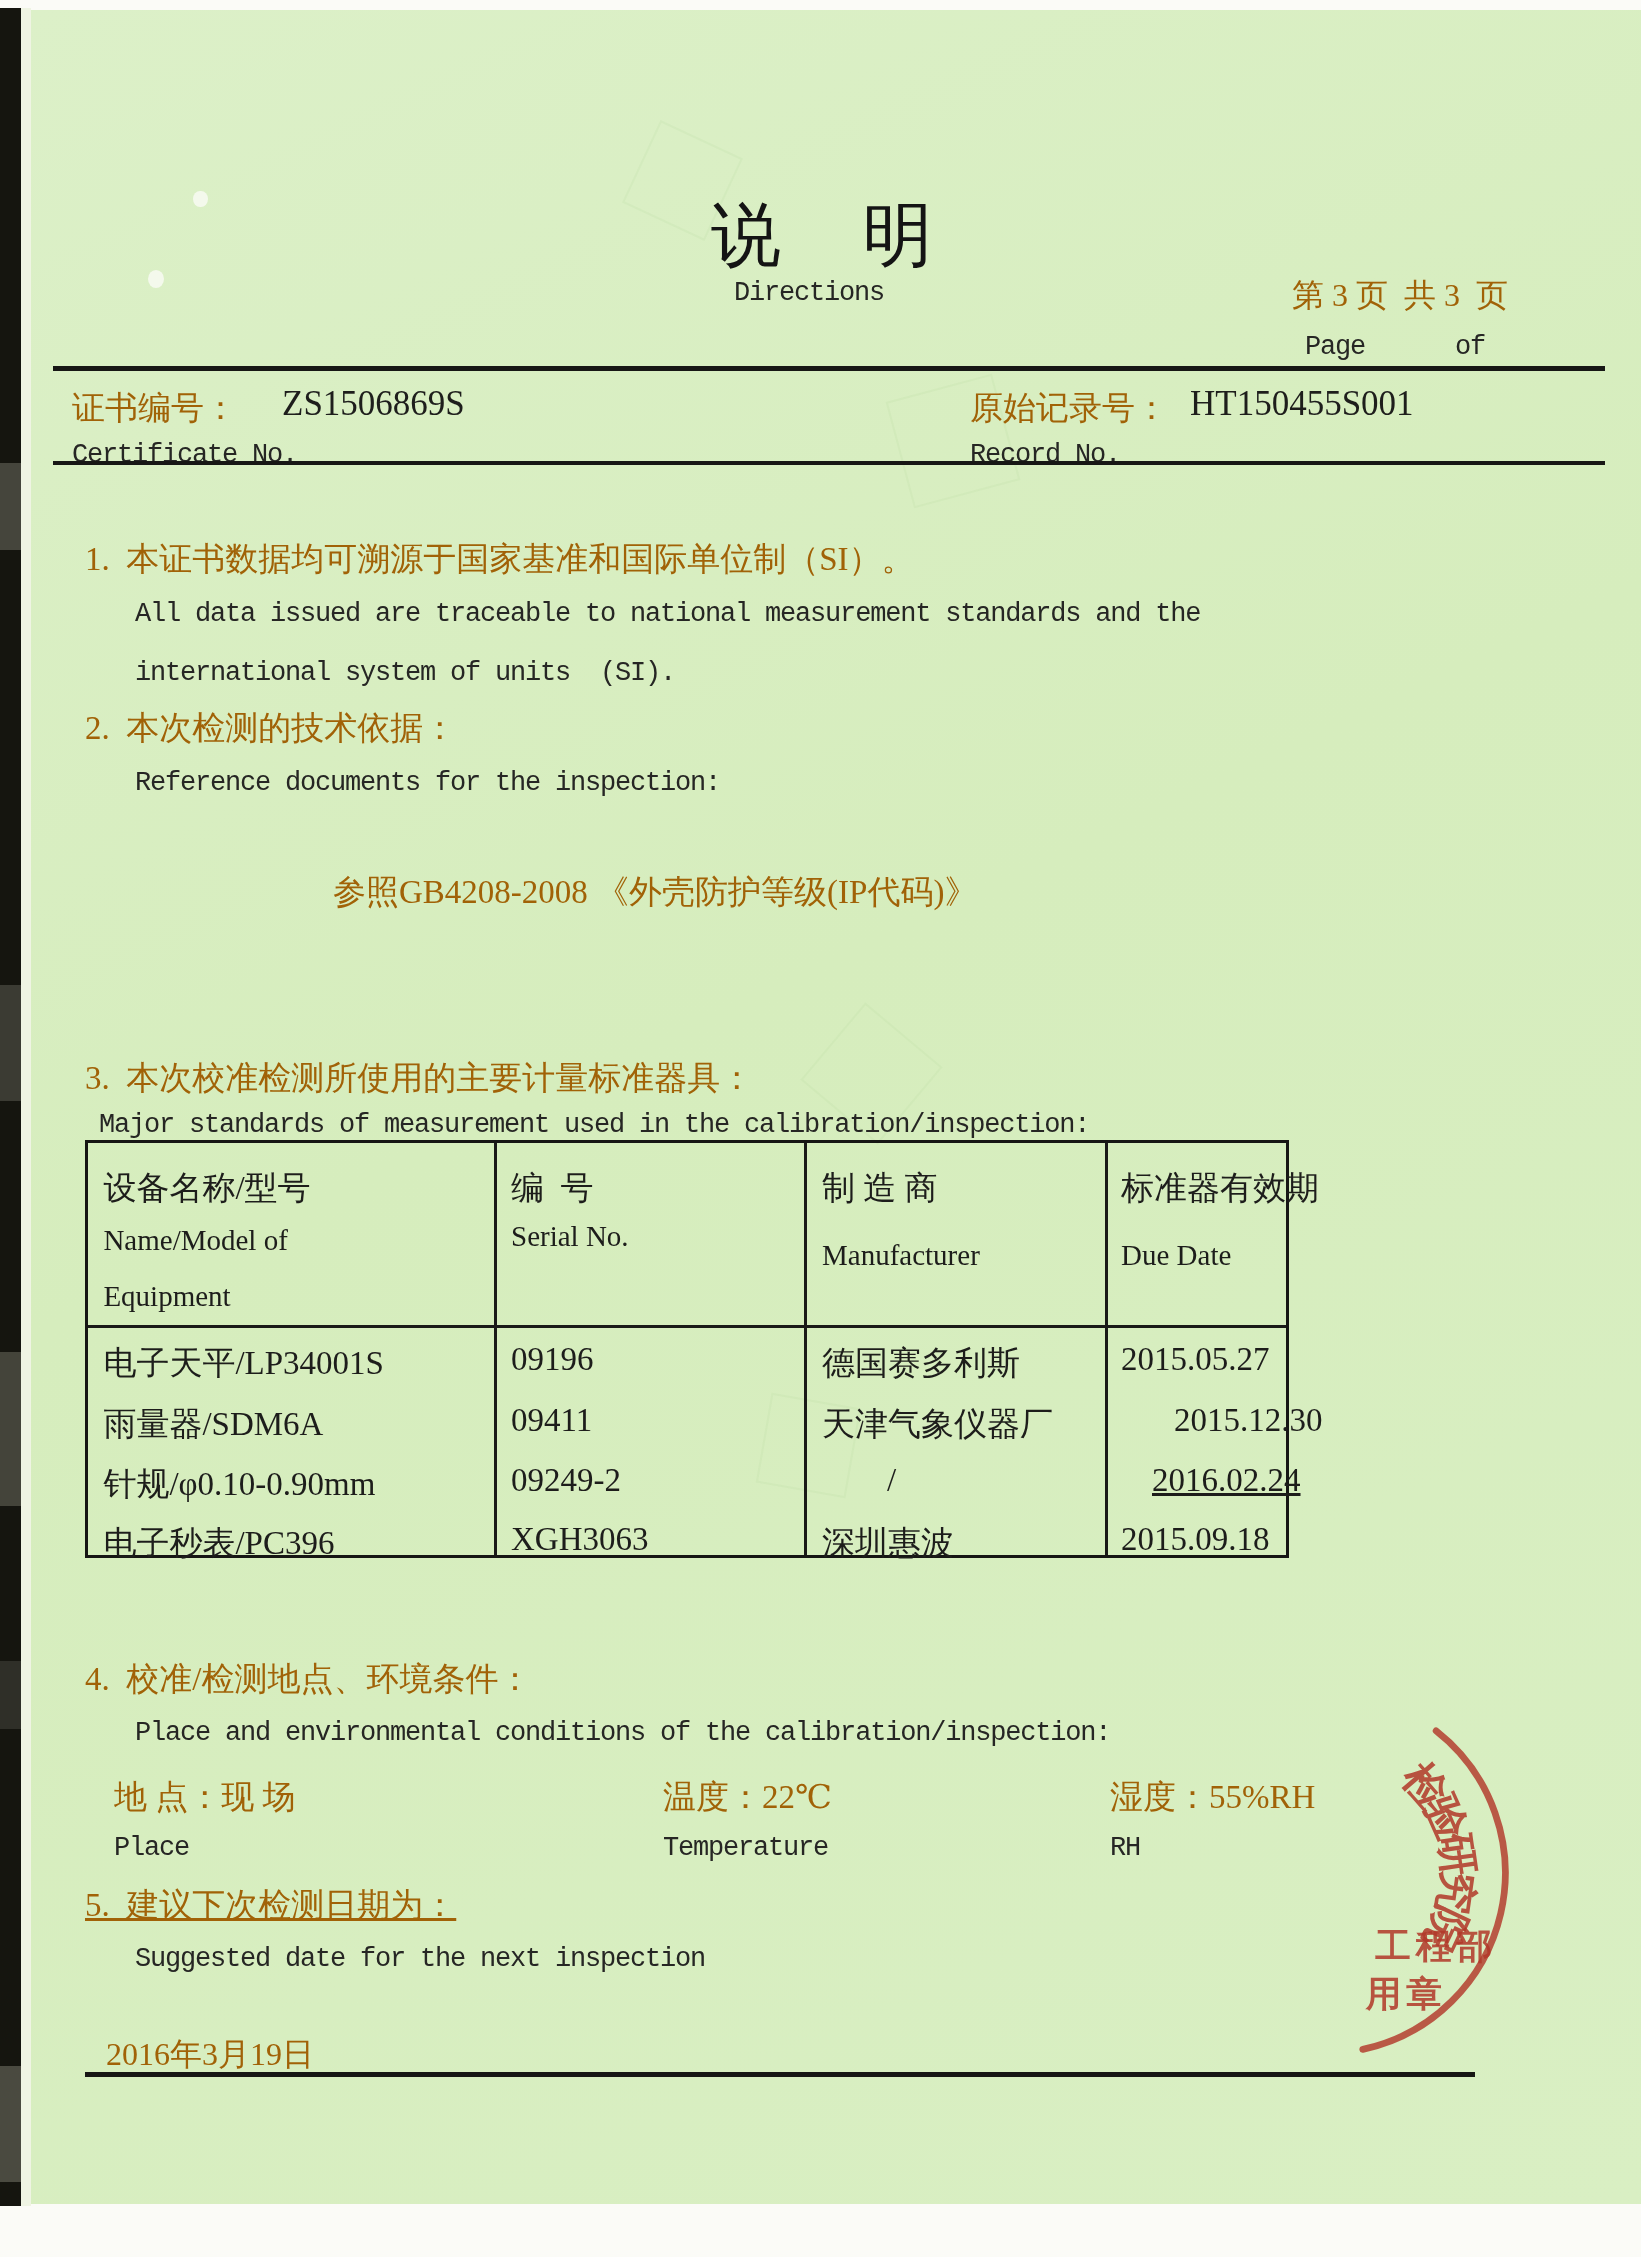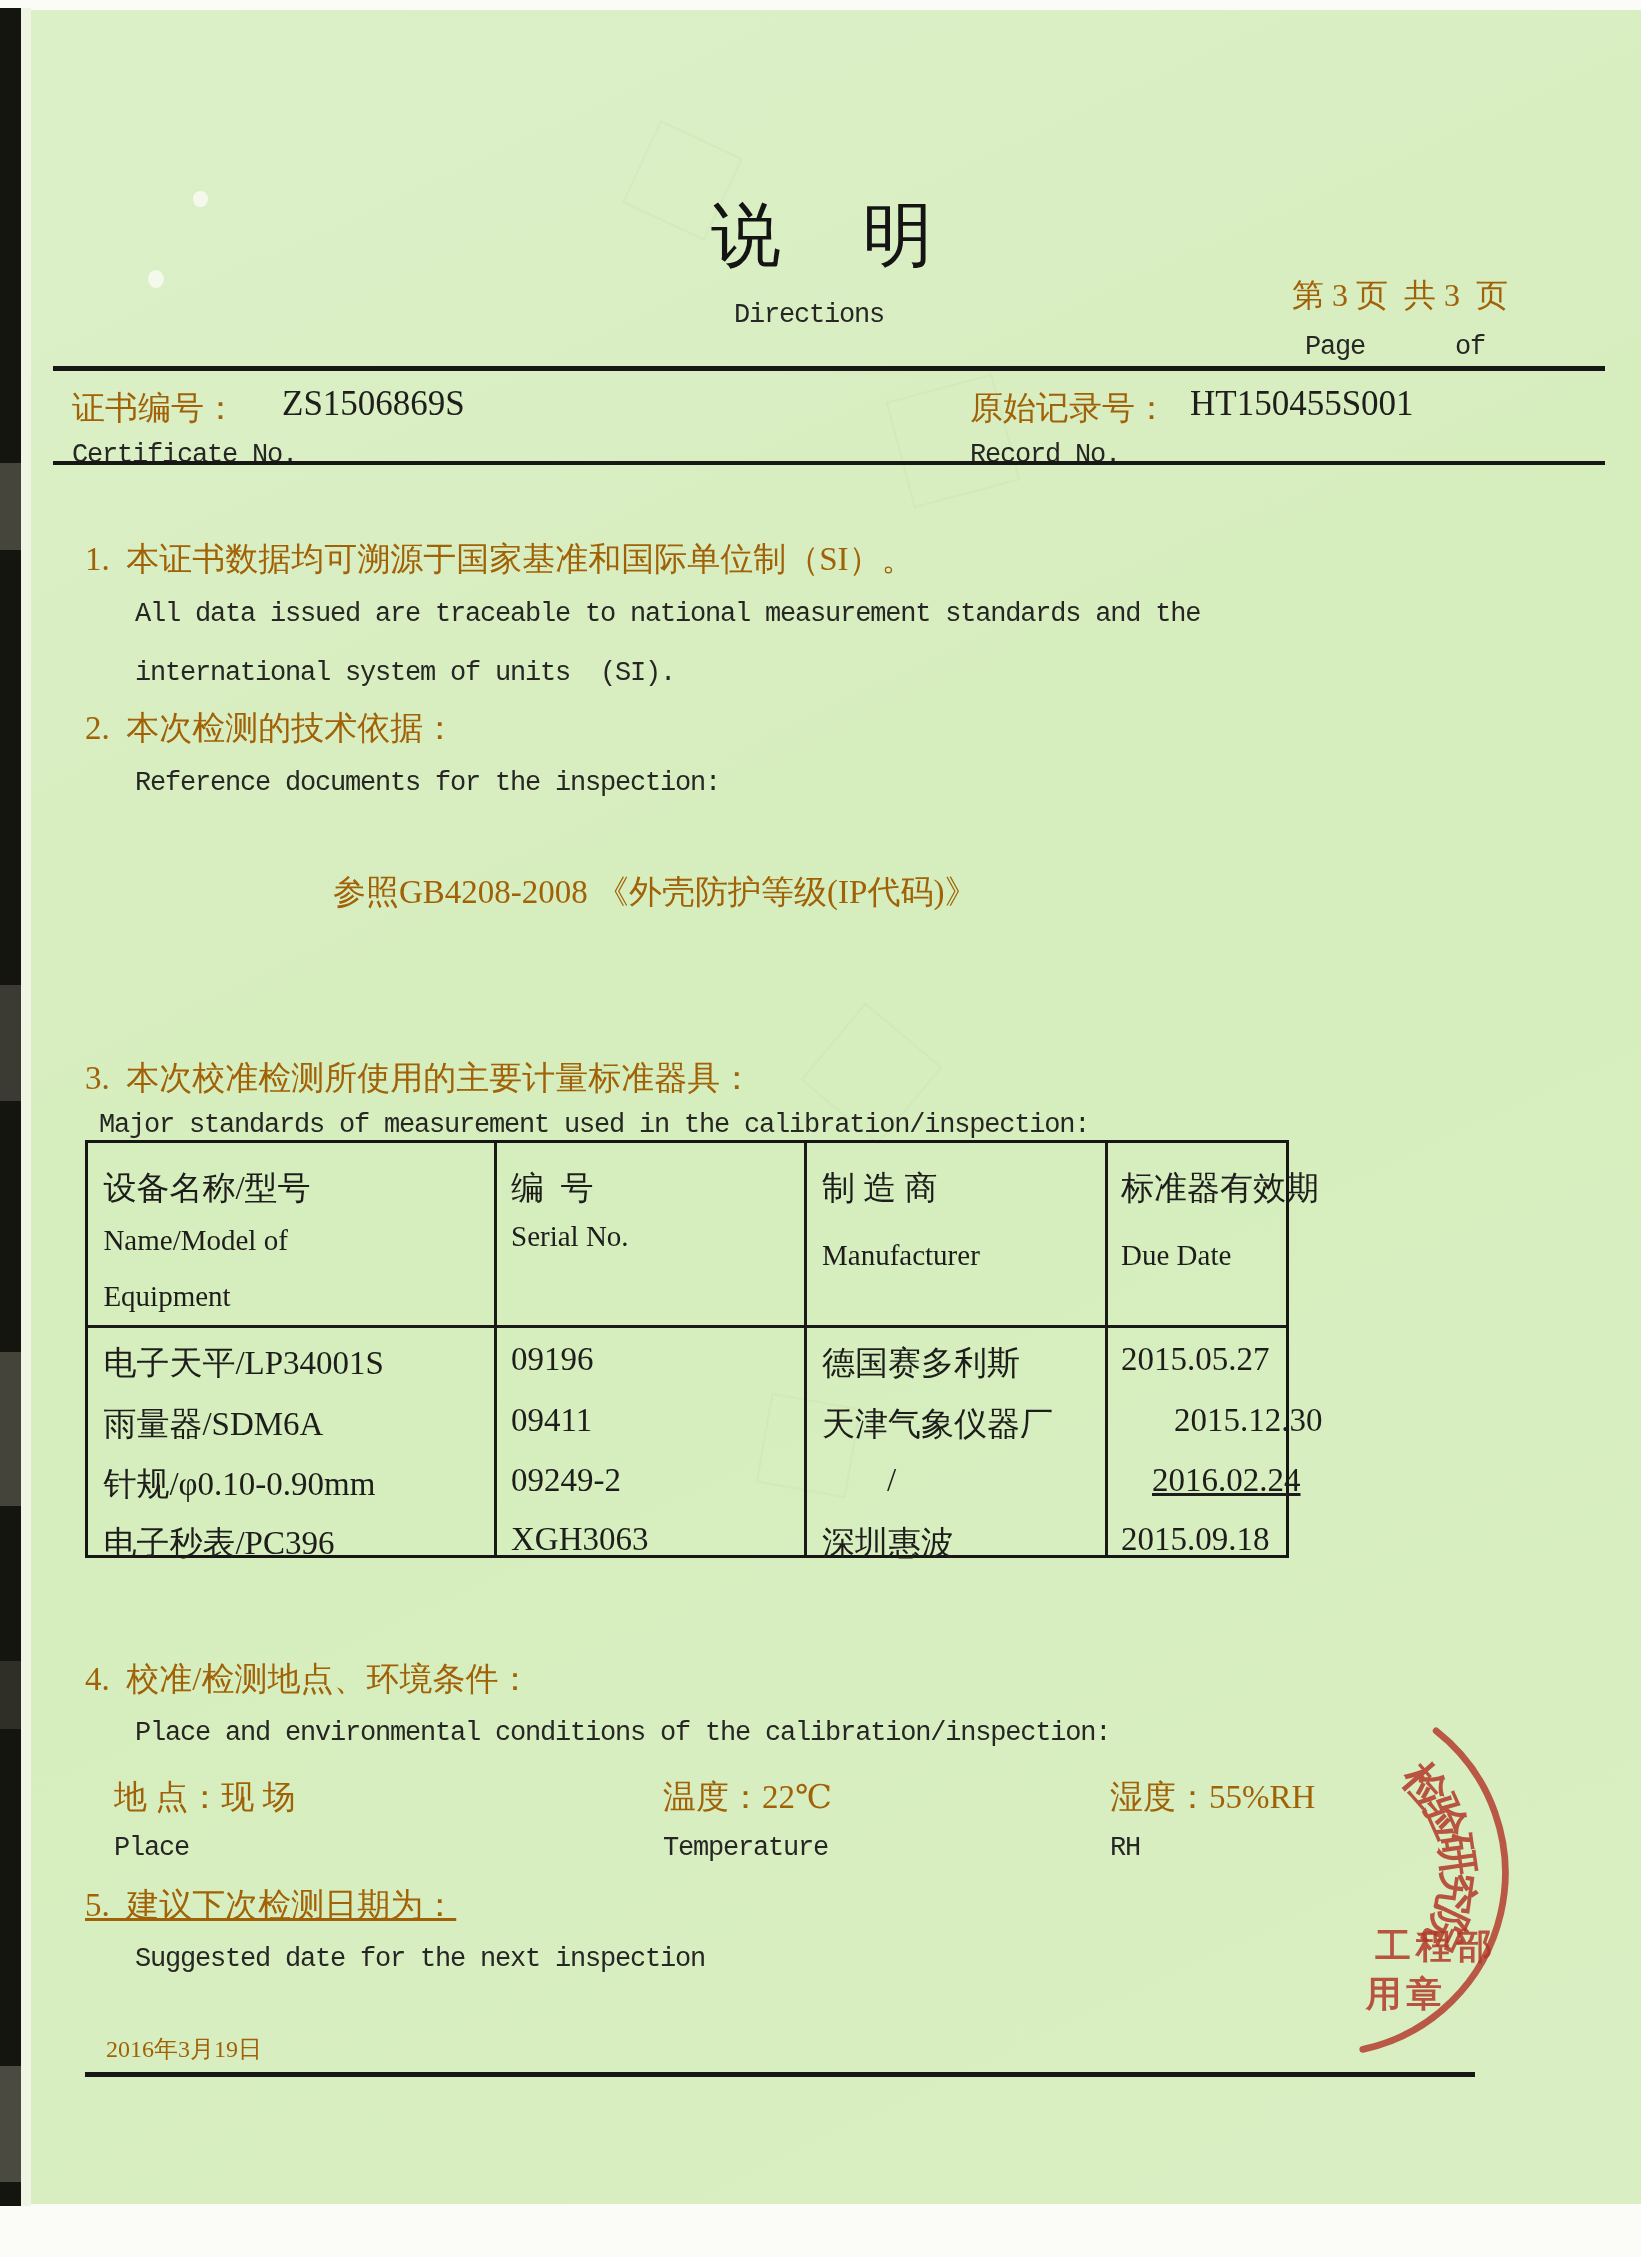--- a/index.html
+++ b/index.html
@@ -44,21 +44,21 @@
   <div class="band-patch" style="top:463px;height:87px;background:#45453c;"></div>
   <div class="band-patch" style="top:985px;height:116px;background:#3b3b33;"></div>
   <div class="band-patch" style="top:1352px;height:154px;background:#44443a;"></div>
   <div class="band-patch" style="top:1661px;height:68px;background:#2f2f28;"></div>
   <div class="band-patch" style="top:2066px;height:116px;background:#4a4a40;"></div>
 
   <div class="speck" style="left:193px;top:191px;width:14.5px;height:16.4px;"></div>
   <div class="speck" style="left:148px;top:270px;width:16.4px;height:18.3px;"></div>
 
   <div class="t title" style="left:711px;top:189px;">说　明</div>
-  <div class="t en" style="left:734px;top:278px;margin-top:22px;">Directions</div>
+  <div class="t en" style="left:734px;top:278px;">Directions</div>
   <div class="t zh" style="left:1292px;top:274px;font-size:32px;">第 3 页  共 3  页</div>
   <div class="t en" style="left:1305px;top:332px;">Page      of</div>
 
   <div class="hr" style="left:53px;top:366px;width:1552px;height:4.8px;"></div>
 
   <div class="t zh" style="left:72px;top:386px;">证书编号：</div>
   <div class="t ts" style="left:282px;top:384px;">ZS1506869S</div>
   <div class="t en" style="left:72px;top:440px;">Certificate No.</div>
   <div class="t zh" style="left:970px;top:386px;">原始记录号：</div>
   <div class="t ts" style="left:1190px;top:384px;">HT150455S001</div>
@@ -120,21 +120,21 @@
   <div class="t zh" style="left:114px;top:1775px;">地 点：现 场</div>
   <div class="t zh" style="left:663px;top:1775px;">温度：22℃</div>
   <div class="t zh" style="left:1110px;top:1775px;">湿度：55%RH</div>
   <div class="t en" style="left:114px;top:1833px;">Place</div>
   <div class="t en" style="left:663px;top:1833px;">Temperature</div>
   <div class="t en" style="left:1110px;top:1833px;">RH</div>
 
   <div class="t zh" style="left:85px;top:1883px;text-decoration:underline;">5.  建议下次检测日期为：</div>
   <div class="t en" style="left:135px;top:1944px;">Suggested date for the next inspection</div>
 
-  <div class="t zh" style="left:106px;top:2033px;font-size:24px;">2016年3月19日</div>
+  <div class="t zh" style="left:106px;top:2033px;font-size:32px;">2016年3月19日</div>
   <div class="hr" style="left:85px;top:2072px;width:1390px;height:4.8px;"></div>
 
   <svg class="stamp" width="348" height="362" viewBox="0 0 360 375">
     <path d="M 147 33 A 187 187 0 0 1 71 363" fill="none" stroke="#b23829" stroke-width="7" stroke-linecap="round" opacity="0.82"></path>
     <g opacity="0.85" font-size="44" text-anchor="middle">
       <text x="135" y="104" transform="rotate(49 135 90)">检</text>
       <text x="157" y="137" transform="rotate(66 157 123)">验</text>
       <text x="168" y="175" transform="rotate(82 168 161)">研</text>
       <text x="167" y="214" transform="rotate(98 167 200)">究</text>
       <text x="156" y="252" transform="rotate(115 156 238)">院</text>

